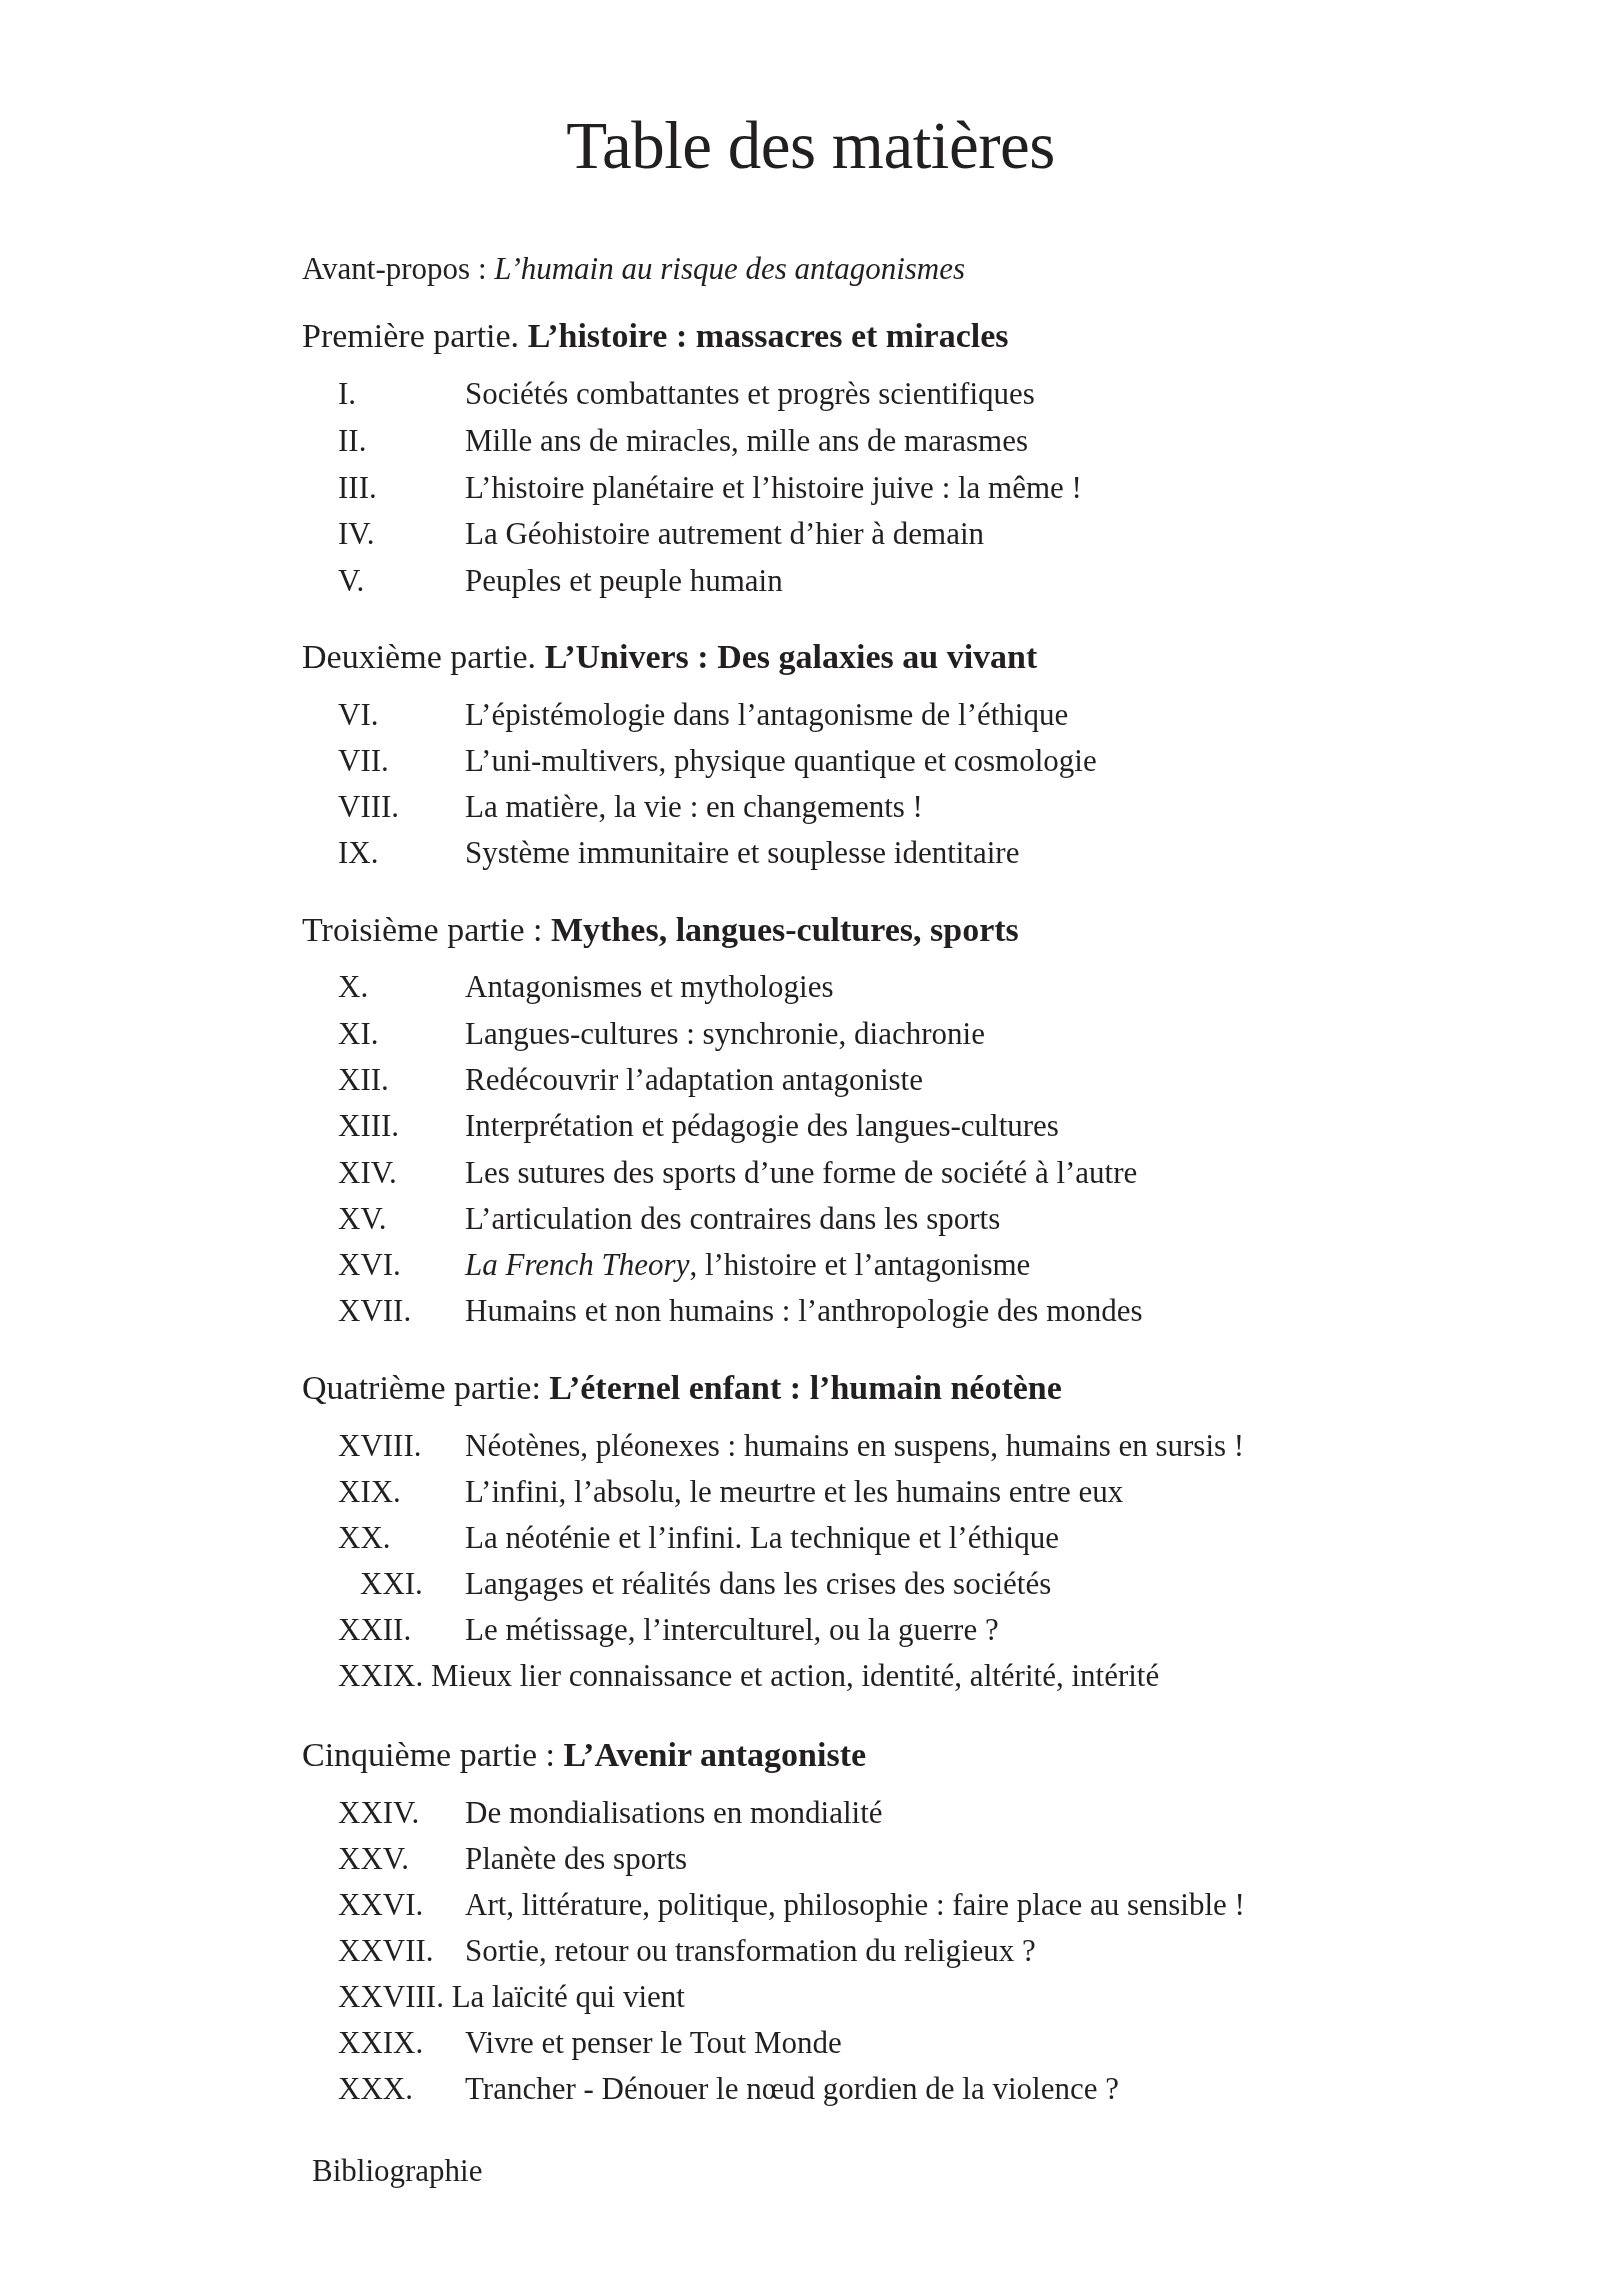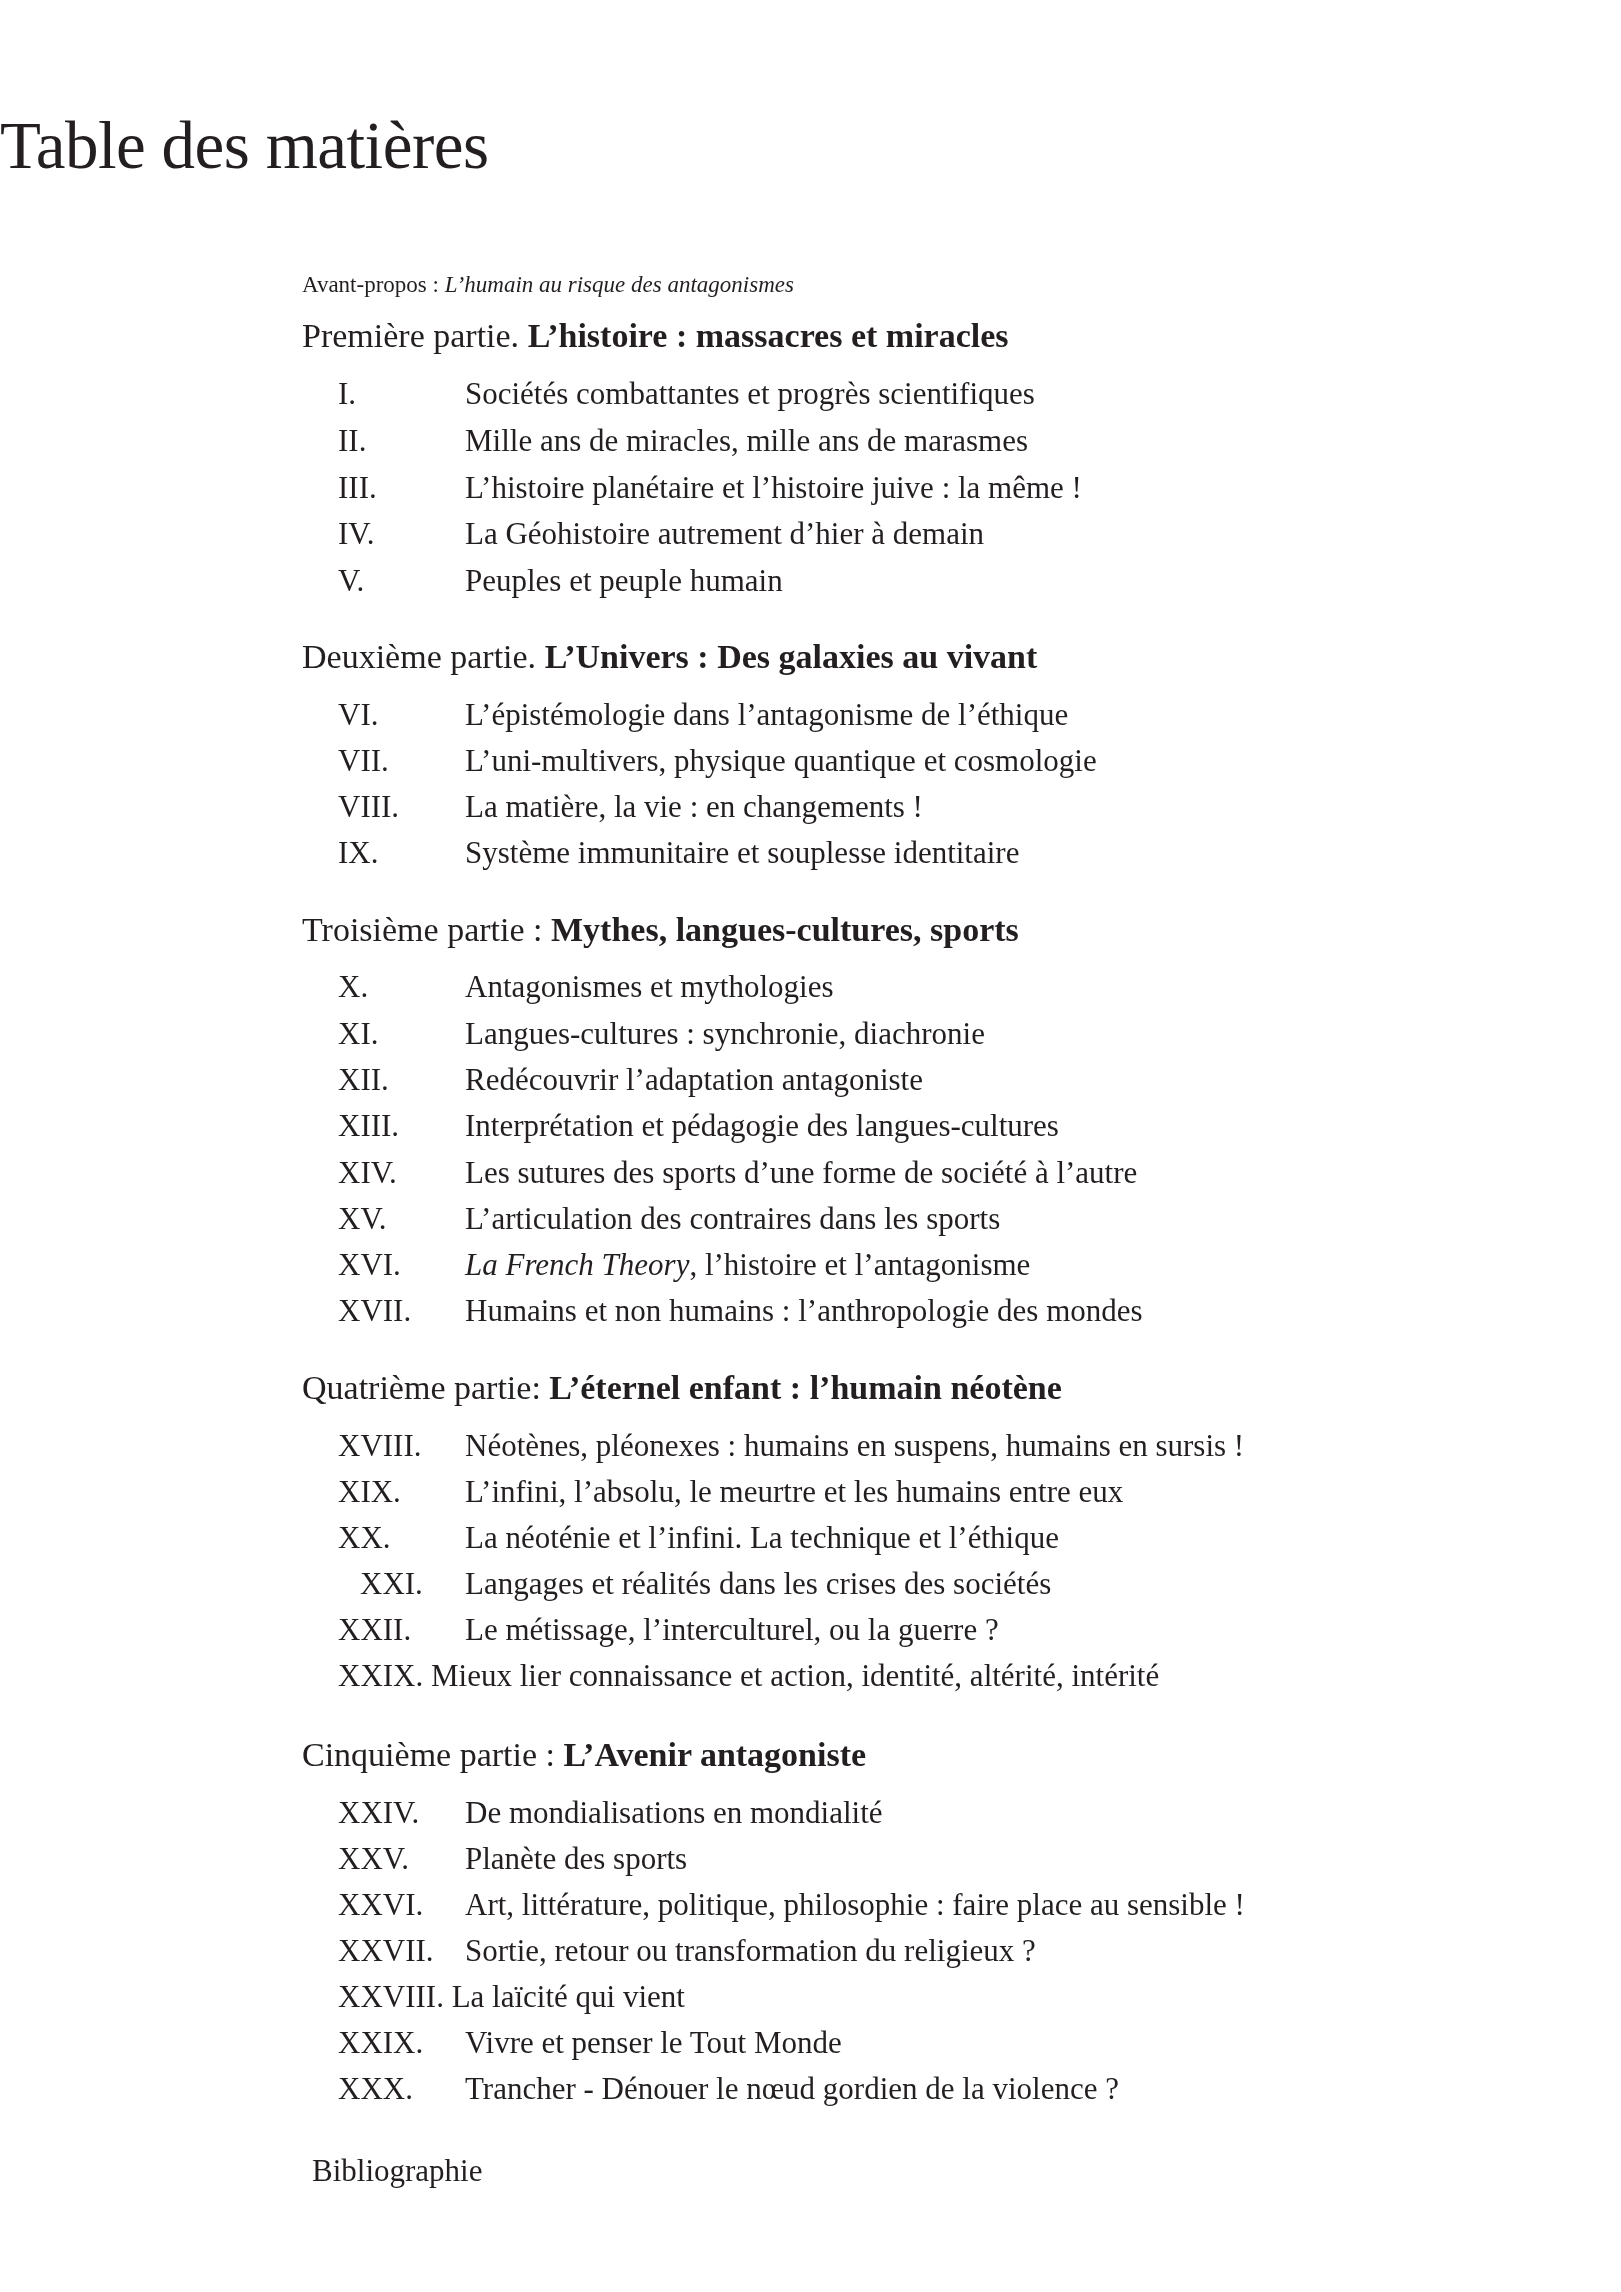--- a/index.html
+++ b/index.html
@@ -1,23 +1,23 @@
 <!DOCTYPE html>
 <html><head>
 <meta charset="utf-8">
 <style>
   html, body { margin: 0; padding: 0; background: #ffffff; }
   body { width: 1621px; height: 2293px; position: relative; overflow: hidden;
          font-family: "Liberation Serif", "DejaVu Serif", serif; color: #231f20; }
-  .page-title { position: absolute; left: 0; width: 1621px; top: 106px; text-align: left;
+  .page-title { position: absolute; left: 0; width: 1621px; top: 106px; text-align: center;
                 font-size: 67px; line-height: 78px; letter-spacing: -0.5px; }
   .line { position: absolute; white-space: nowrap; }
   .head { left: 302px; font-size: 34px; line-height: 43px; }
   .head b { font-weight: bold; margin-top: 16px; }
-  .avant { left: 302px; top: 247px; font-size: 23px; line-height: 43px; margin-top: 16px; }
+  .avant { left: 302px; top: 247px; font-size: 31px; line-height: 43px; }
   .entry { left: 338px; font-size: 31px; line-height: 43px; height: 43px; }
   .entry .num { position: absolute; left: 0; top: 0; }
   .entry .ttl { position: absolute; left: 127px; top: 0; text-align: right; }
   .biblio { left: 312px; font-size: 31px; line-height: 43px; }
   i { font-style: italic; }
 </style>
 </head>
 <body>
 
 <div class="page-title">Table des matières</div>

